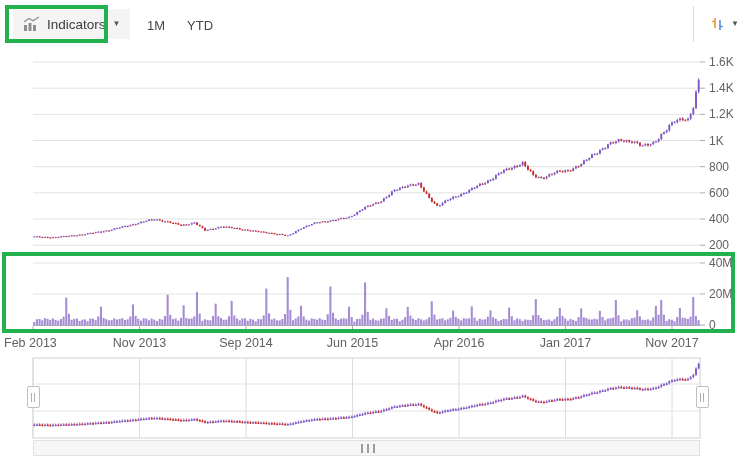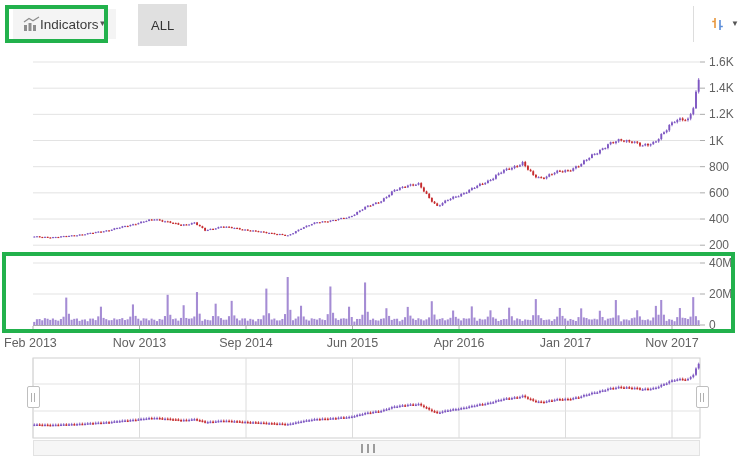--- a/index.html
+++ b/index.html
@@ -2,21 +2,21 @@
 <html><head>
 <meta charset="utf-8">
 <style>
   html,body{margin:0;padding:0;background:#fff;}
   #app{position:relative;width:756px;height:462px;background:#fff;overflow:hidden;
        font-family:"Liberation Sans","DejaVu Sans",sans-serif;}
   #chart-svg{position:absolute;left:0;top:0;}
   
   #toolbar{position:absolute;left:0;top:0;width:756px;height:50px;background:#fff;}
   .ind-btn{position:absolute;left:13px;top:9px;height:30px;display:flex;align-items:center;
-           padding:0 10px;background:#f4f4f4;cursor:pointer;}
+           gap:7px;padding:0 10px;background:#f4f4f4;cursor:pointer;}
   .ind-label{font-size:13.5px;color:#3b3b3b;}
   .caret{font-size:8px;color:#555;line-height:1;}
   .ranges{position:absolute;left:136px;top:4px;height:42px;display:flex;align-items:center;}
   .range-btn{padding:0 9px;margin:0 2px;height:42px;display:flex;align-items:center;
              font-size:13px;color:#474747;cursor:pointer;}
   .range-btn.active{background:#e0e0e0;padding:0 13px;color:#333;}
   .tb-divider{position:absolute;left:693px;top:6px;width:1px;height:36px;background:#ddd;}
   .series-btn{position:absolute;left:704px;top:9px;height:30px;display:flex;align-items:center;
               gap:6px;padding:0 6px;cursor:pointer;}
   
@@ -1367,21 +1367,22 @@
       <svg width="17" height="16" viewBox="0 0 17 16">
         <rect x="1" y="9" width="3" height="6" fill="#8d8d8d"></rect>
         <rect x="5.5" y="7" width="3" height="8" fill="#8d8d8d"></rect>
         <rect x="10" y="9" width="3" height="6" fill="#8d8d8d"></rect>
         <path d="M1 6 L6 2.5 L10 4.8 L16 1" stroke="#8d8d8d" fill="none" stroke-width="1.3"></path>
       </svg>
       <span class="ind-label">Indicators</span>
       <span class="caret">▼</span>
     </div>
     <div class="ranges">
-      <div class="range-btn active" style="background: rgb(224, 224, 224);">ALL</div>
+      <div class="range-btn">1M</div>
+      <div class="range-btn">YTD</div>
     </div>
     <div class="tb-divider"></div>
     <div class="series-btn">
       <svg width="15" height="16" viewBox="0 0 15 16">
         <path d="M5 2 v10 M2.2 5.5 h2.8" stroke="#e8973d" stroke-width="1.6" fill="none"></path>
         <path d="M10 4 v10 M10 10.5 h2.8" stroke="#5b8dd9" stroke-width="1.6" fill="none"></path>
       </svg>
       <span class="caret">▼</span>
     </div>
   </div>

